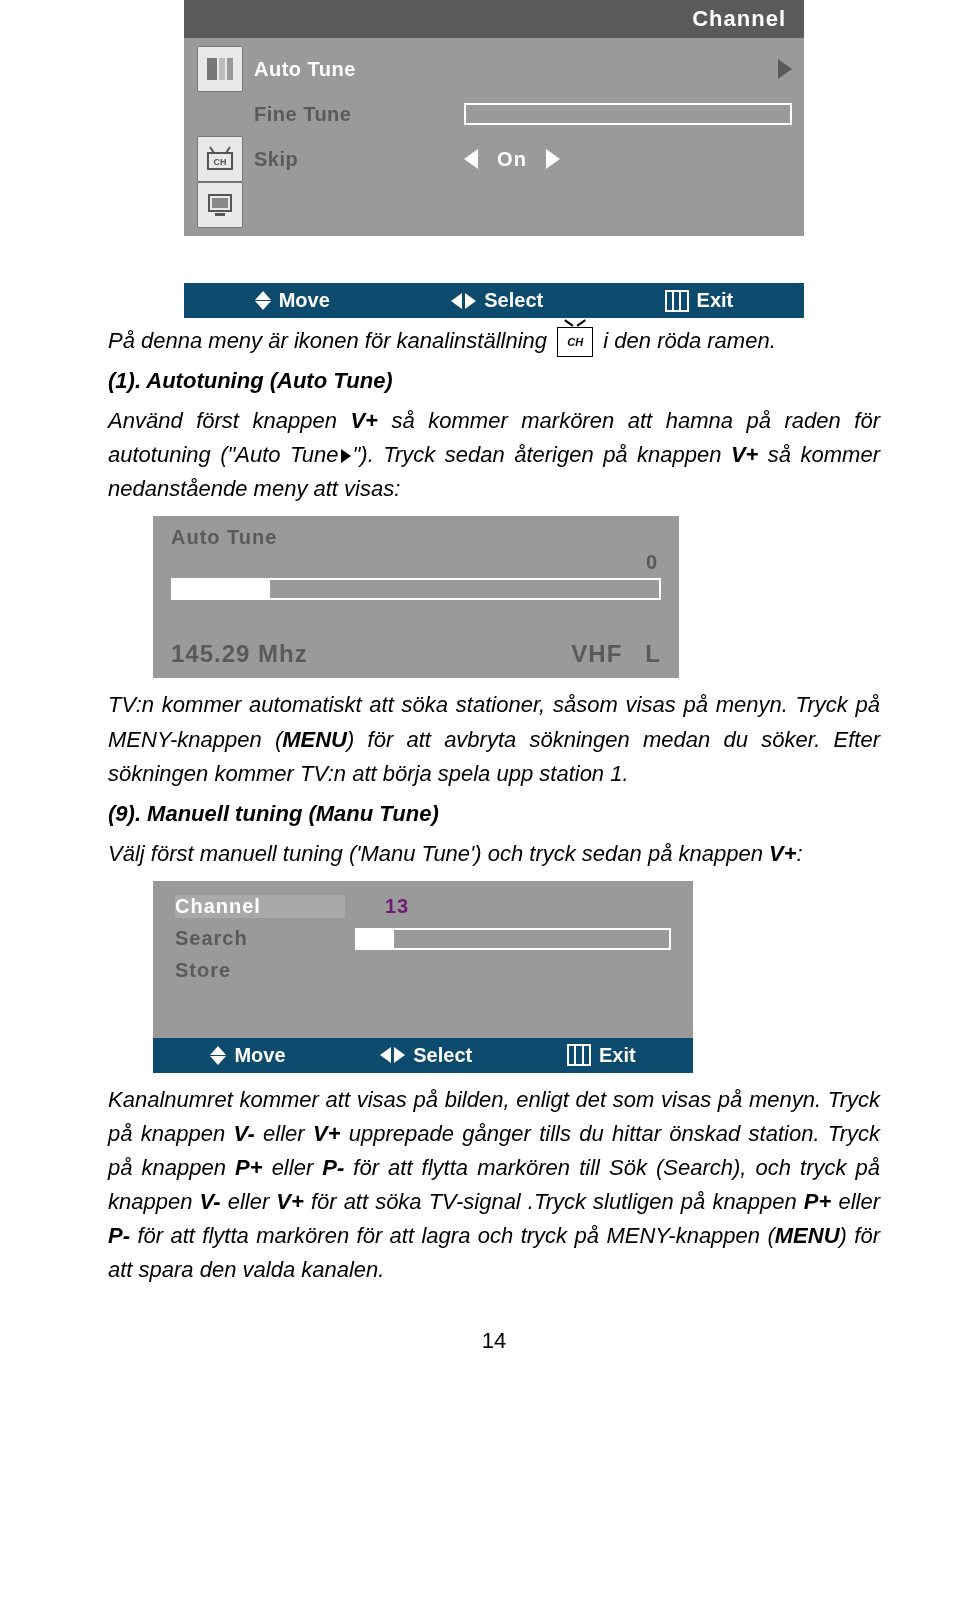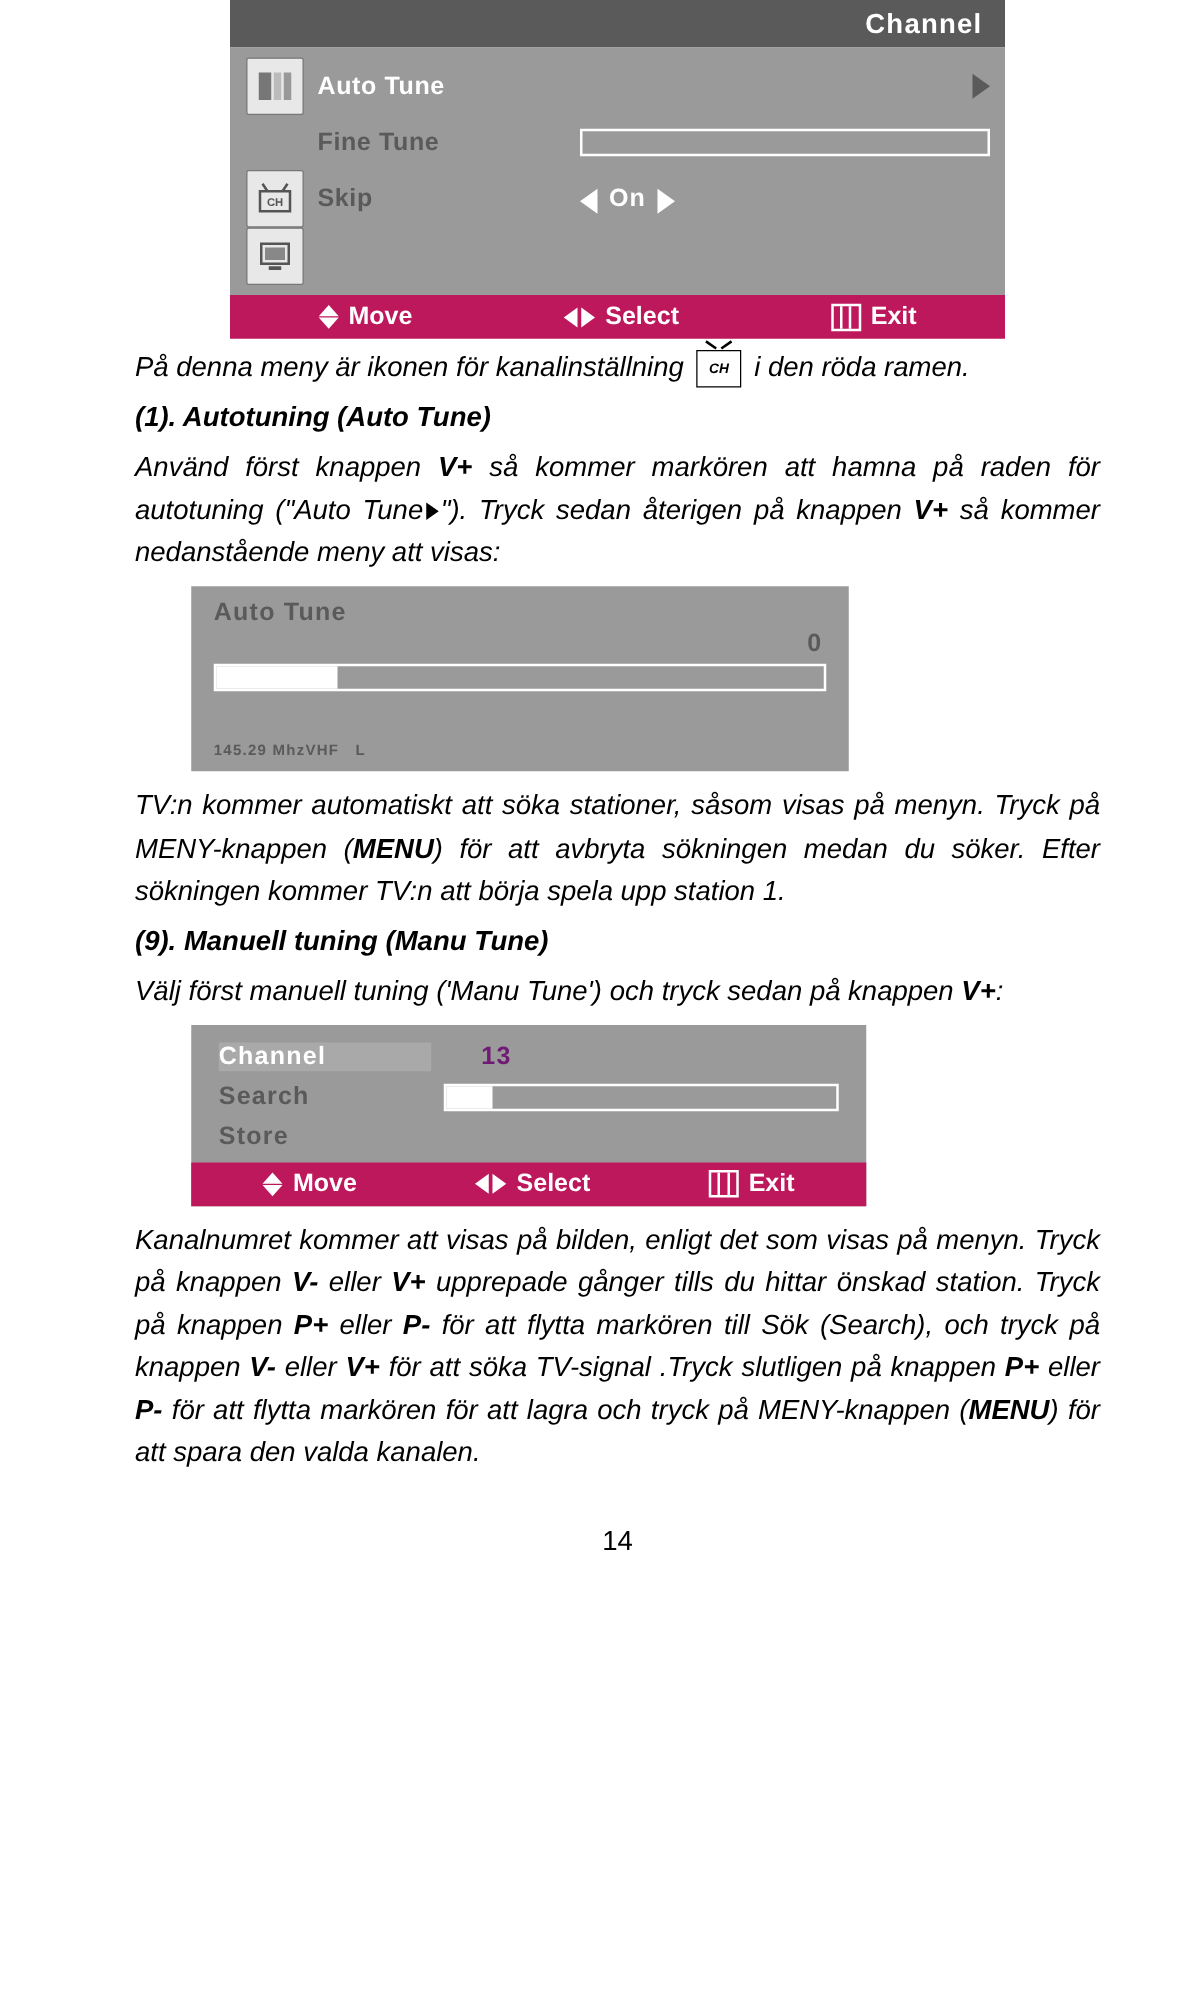--- a/index.html
+++ b/index.html
@@ -57,22 +57,22 @@
     font-size: 20px;
     letter-spacing: 0.5px;
     padding-left: 6px;
   }
   .osd-labelcol.selected {
     color: #fff;
   }
   .osd-valcol {
     flex: 1;
     display: flex;
-    align-items: flex-end;
-    gap: 0;
+    align-items: center;
+    gap: 10px;
     color: #fff;
   }
   .progress-box {
     flex: 1;
     height: 18px;
     background: #9a9a9a;
     border: 2px solid #fff;
     position: relative;
   }
   .progress-fill {
@@ -91,28 +91,29 @@
   .tri-right-dark { border-left: 14px solid #5a5a5a; }
   .val-text {
     color: #fff;
     font-weight: bold;
     font-size: 20px;
     min-width: 48px;
     text-align: center;
     letter-spacing: 1px;
   }
   .osd-footer {
-    background: #be185d;
+    background: #0c4a6e;
     color: #fff;
     font-weight: bold;
     display: flex;
     align-items: flex-end;
     justify-content: space-around;
     padding: 6px 10px;
     font-size: 20px;
+    margin-top: 47px;
   }
   .footer-item { display: flex; align-items: center; gap: 8px; }
   .updown {
     display: flex; flex-direction: column; align-items: center; gap: 1px;
   }
   .tri-up {
     width: 0; height: 0;
     border-left: 8px solid transparent;
     border-right: 8px solid transparent;
     border-bottom: 9px solid #fff;
@@ -184,22 +185,22 @@
     padding: 10px 18px;
     color: #5a5a5a;
   }
   .osd-small-title {
     font-weight: bold;
     font-size: 20px;
     letter-spacing: 1px;
     margin-bottom: 2px;
   }
   .osd-small-row {
-    display:flex; justify-content: flex-start; align-items:center;
-    font-weight: bold; font-size: 12px; letter-spacing:1px;margin-top:40px;
+    display:flex; justify-content: space-between; align-items:center;
+    font-weight: bold; font-size: 24px; letter-spacing:1px;margin-top:40px;
   }
   .osd-small .progress-box { margin: 4px 0; }
   .osd-small .progress-box .progress-fill { width: 20%; }
   .rnum { text-align:right; }
 
   .osd-manu {
     width: 540px;
     margin: 10px 0 10px 45px;
     background: #9a9a9a;
     color: #5a5a5a;

